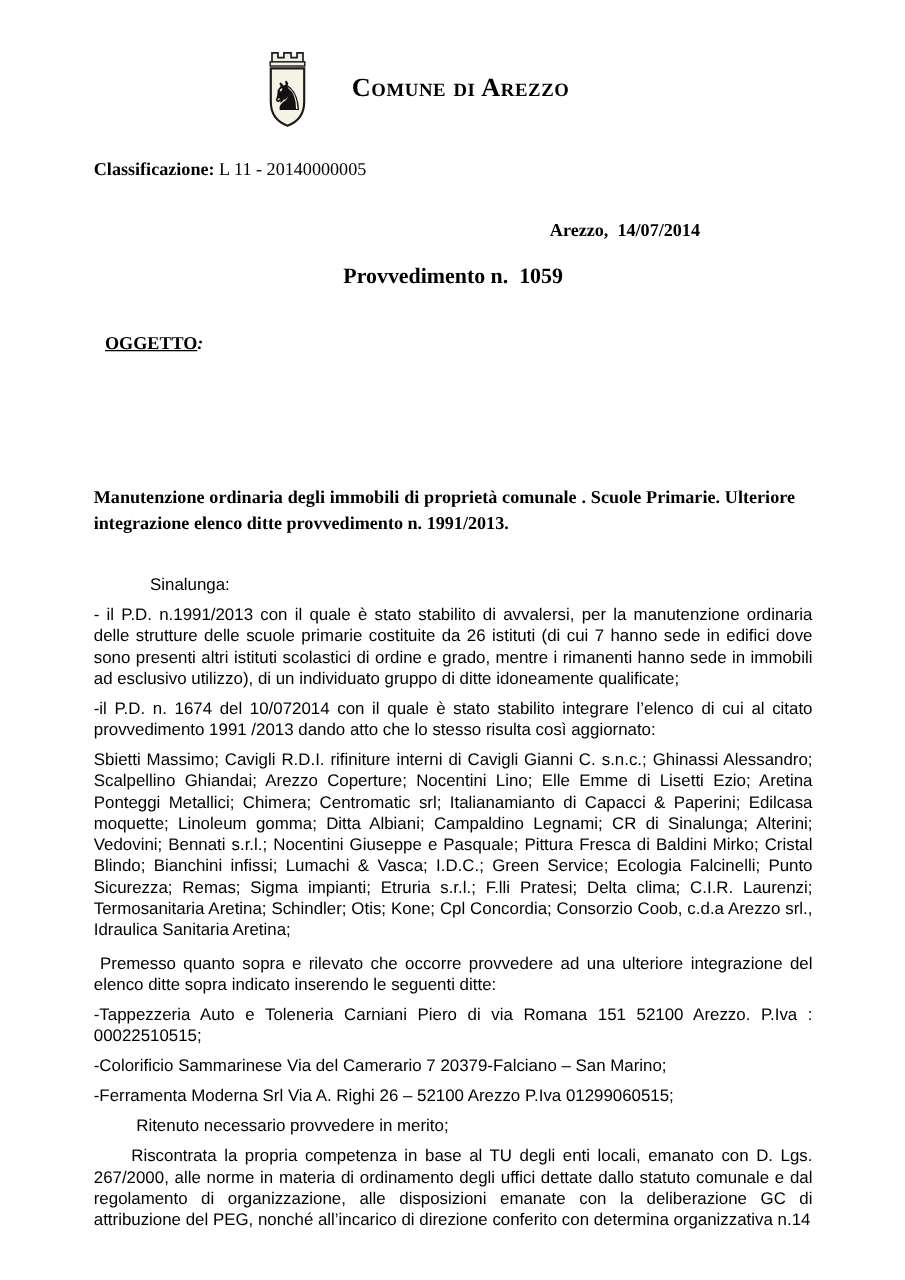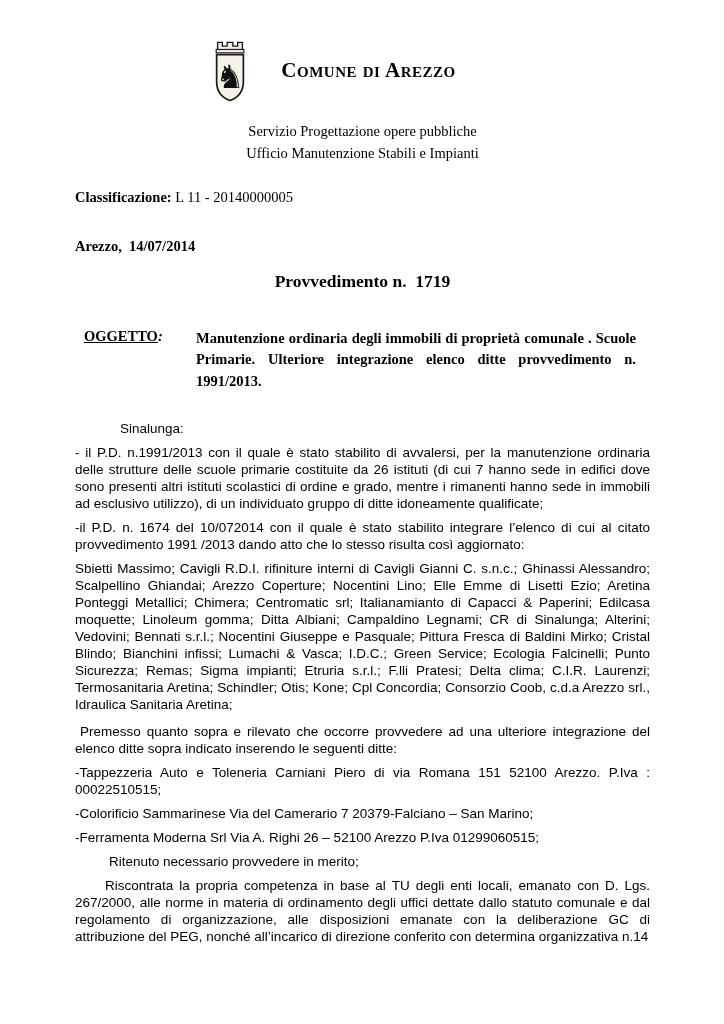--- a/index.html
+++ b/index.html
@@ -40,20 +40,21 @@
     line-height: 1.55;
   }
   .classification-row {
     margin-top: 24px;
     font-family: "Liberation Serif", serif;
     font-size: 14.5px;
   }
   .classification-row .lbl { font-weight: bold; }
   .date-row {
     margin-top: 32px;
+    text-align: right;
     padding-right: 90px;
     font-family: "Liberation Serif", serif;
     font-weight: bold;
     font-size: 14.5px;
     white-space: pre;
   }
   .doc-title {
     margin-top: 16px;
     text-align: center;
     font-family: "Liberation Serif", serif;
@@ -62,20 +63,21 @@
     white-space: pre;
   }
 
   
   .subject-row {
     margin-top: 36px;
     display: flex;
     align-items: flex-start;
     font-family: "Liberation Serif", serif;
     font-size: 14.5px;
+    flex-direction: column;
   }
   .subject-label-wrap {
     flex: 0 0 121px;
     padding-left: 9px;
     font-weight: bold;
     box-sizing: border-box;
   }
   .subject-label { text-decoration: underline; }
   .subject-colon { font-style: italic; }
   .subject-text {
@@ -131,32 +133,28 @@
       <path d="M9 14 v-8 h5 v4 h5 v-4 h6 v4 h5 v-4 h5 v8 z" fill="#f2efe6" stroke="#1a1a1a" stroke-width="1.4"></path>
       <rect x="7.5" y="13.5" width="29" height="3.5" fill="#f2efe6" stroke="#1a1a1a" stroke-width="1.2"></rect>
 
       <path d="M8 19 h28 v28 q0 15 -14 20 q-14 -5 -14 -20 z" fill="#f5f2e8" stroke="#1a1a1a" stroke-width="1.8"></path>
 
       <text x="22" y="54" text-anchor="middle" font-size="34" font-family="DejaVu Sans, sans-serif" fill="#111">♞</text>
     </svg>
     <div class="municipality">Comune di Arezzo</div>
   </div>
 
-  <div class="service-block">
-    <div>Servizio Progettazione opere pubbliche</div>
-    <div>Ufficio Manutenzione Stabili e Impianti</div>
-  </div>
 
   <div class="classification-row">
     <span class="lbl">Classificazione:</span><span> L 11 - 20140000005</span>
   </div>
 
   <div class="date-row">Arezzo,  14/07/2014</div>
 
-  <div class="doc-title">Provvedimento n.  1719</div>
+  <div class="doc-title">Provvedimento n.  1059</div>
 
   <div class="subject-row">
     <div class="subject-label-wrap">
       <span class="subject-label">OGGETTO</span><span class="subject-colon">:</span>
     </div>
     <div class="subject-text">Manutenzione ordinaria degli immobili di proprietà comunale . Scuole Primarie. Ulteriore integrazione elenco ditte provvedimento n. 1991/2013.</div>
   </div>
 
 
   <div class="body-text">

